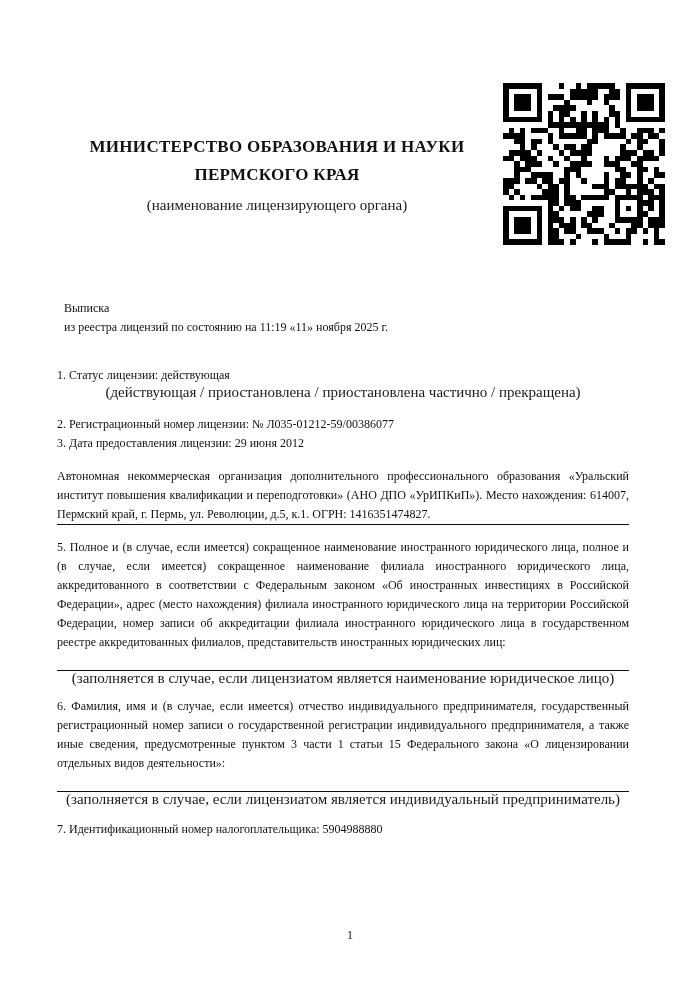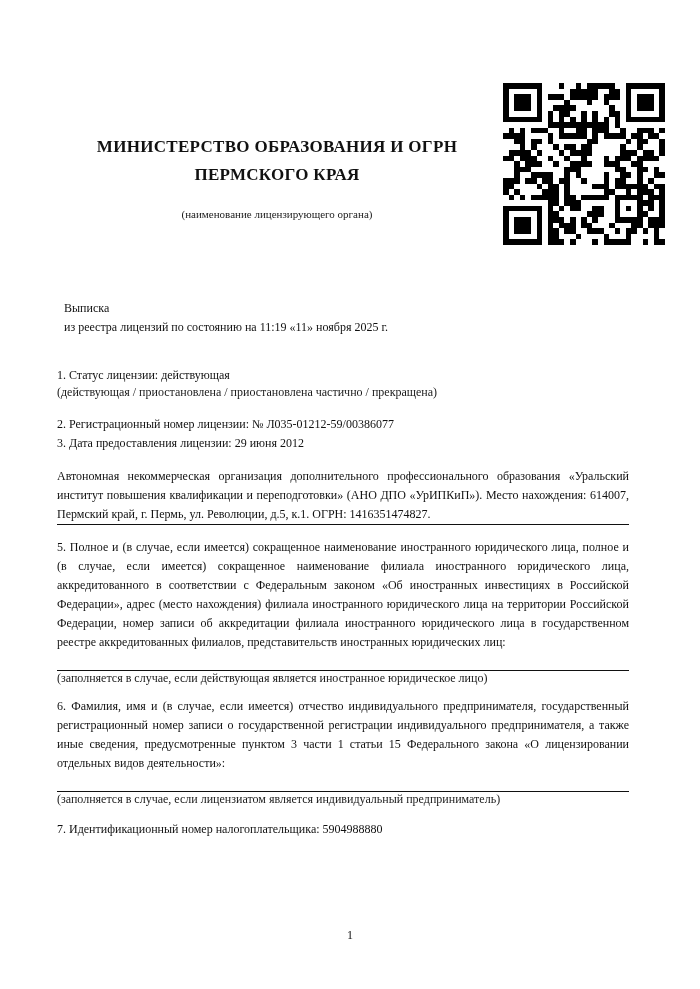--- a/index.html
+++ b/index.html
@@ -20,22 +20,22 @@
     width: 430px;
     text-align: center;
   }
   .ministry-line {
     font-weight: bold;
     font-size: 17px;
     line-height: 28px;
     letter-spacing: 0.3px;
   }
   .org-caption {
-    font-size: 11px;
-    margin-top: 19px;
+    font-size: 15px;
+    margin-top: 8px;
     color: #1a1a1a;
   }
   .qr {
     position: absolute;
     top: 83px;
     left: 503px;
     width: 162px;
     height: 162px;
   }
   .qr svg { width: 100%; height: 100%; display: block; }
@@ -53,23 +53,23 @@
     top: 366px;
     left: 57px;
     width: 572px;
     font-size: 12px;
     line-height: 19px;
   }
   .item { margin-bottom: 14px; }
   .item p { margin: 0; }
   .just { text-align: justify; }
   .small-caption {
-    font-size: 12px;
+    font-size: 15px;
     line-height: 13px;
-    text-align: left;
+    text-align: center;
     color: #1a1a1a;
     padding-top: 1px;
   }
   .rule {
     border: 0;
     border-top: 1.6px solid #111;
     margin: 0;
   }
   .rule.gap { margin-top: 18px; }
   .page-number {
@@ -526,21 +526,21 @@
           <rect x="21" y="28" width="1" height="1"></rect>
           <rect x="22" y="28" width="1" height="1"></rect>
           <rect x="25" y="28" width="1" height="1"></rect>
           <rect x="27" y="28" width="1" height="1"></rect>
           <rect x="28" y="28" width="1" height="1"></rect>
         </g>
       </svg>
   </div>
 
   <div class="header-block">
-    <div class="ministry-line">МИНИСТЕРСТВО ОБРАЗОВАНИЯ И ОГРН</div>
+    <div class="ministry-line">МИНИСТЕРСТВО ОБРАЗОВАНИЯ И НАУКИ</div>
     <div class="ministry-line">ПЕРМСКОГО КРАЯ</div>
     <div class="org-caption">(наименование лицензирующего органа)</div>
   </div>
 
   <div class="doc-title">
     <div>Выписка</div>
     <div>из реестра лицензий по состоянию на 11:19 «11» ноября 2025 г.</div>
   </div>
 
   <div class="content">
@@ -559,21 +559,21 @@
     </div>
 
     <div class="item" style="margin-bottom:13px">
       <p class="just">Автономная некоммерческая организация дополнительного профессионального образования «Уральский институт повышения квалификации и переподготовки» (АНО ДПО «УрИПКиП»). Место нахождения: 614007, Пермский край, г. Пермь, ул. Революции, д.5, к.1. ОГРН: 1416351474827.</p>
       <hr class="rule">
     </div>
 
     <div class="item" style="margin-bottom:12px">
       <p class="just">5. Полное и (в случае, если имеется) сокращенное наименование иностранного юридического лица, полное и (в случае, если имеется) сокращенное наименование филиала иностранного юридического лица, аккредитованного в соответствии с Федеральным законом «Об иностранных инвестициях в Российской Федерации», адрес (место нахождения) филиала иностранного юридического лица на территории Российской Федерации, номер записи об аккредитации филиала иностранного юридического лица в государственном реестре аккредитованных филиалов, представительств иностранных юридических лиц:</p>
       <hr class="rule gap">
-      <div class="small-caption">(заполняется в случае, если действующая является иностранное юридическое лицо)</div>
+      <div class="small-caption">(заполняется в случае, если лицензиатом является наименование юридическое лицо)</div>
     </div>
 
     <div class="item" style="margin-bottom:14px">
       <p class="just">6. Фамилия, имя и (в случае, если имеется) отчество индивидуального предпринимателя, государственный регистрационный номер записи о государственной регистрации индивидуального предпринимателя, а также иные сведения, предусмотренные пунктом 3 части 1 статьи 15 Федерального закона «О лицензировании отдельных видов деятельности»:</p>
       <hr class="rule gap">
       <div class="small-caption">(заполняется в случае, если лицензиатом является индивидуальный предприниматель)</div>
     </div>
 
     <div class="item">
       <p>7. Идентификационный номер налогоплательщика: 5904988880</p>

